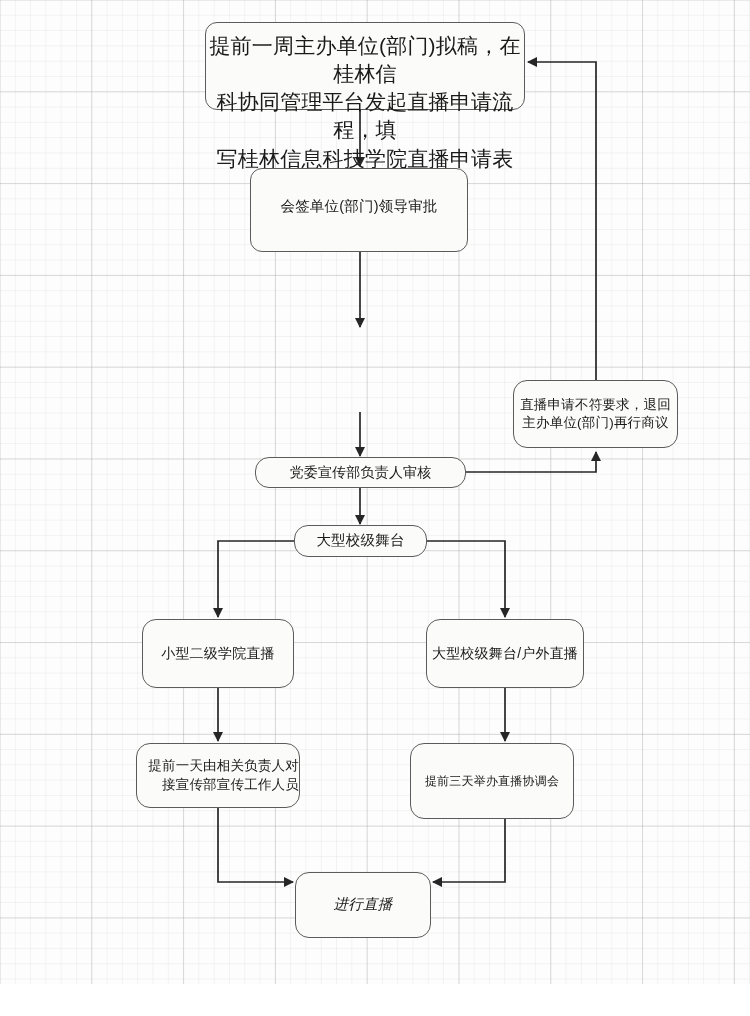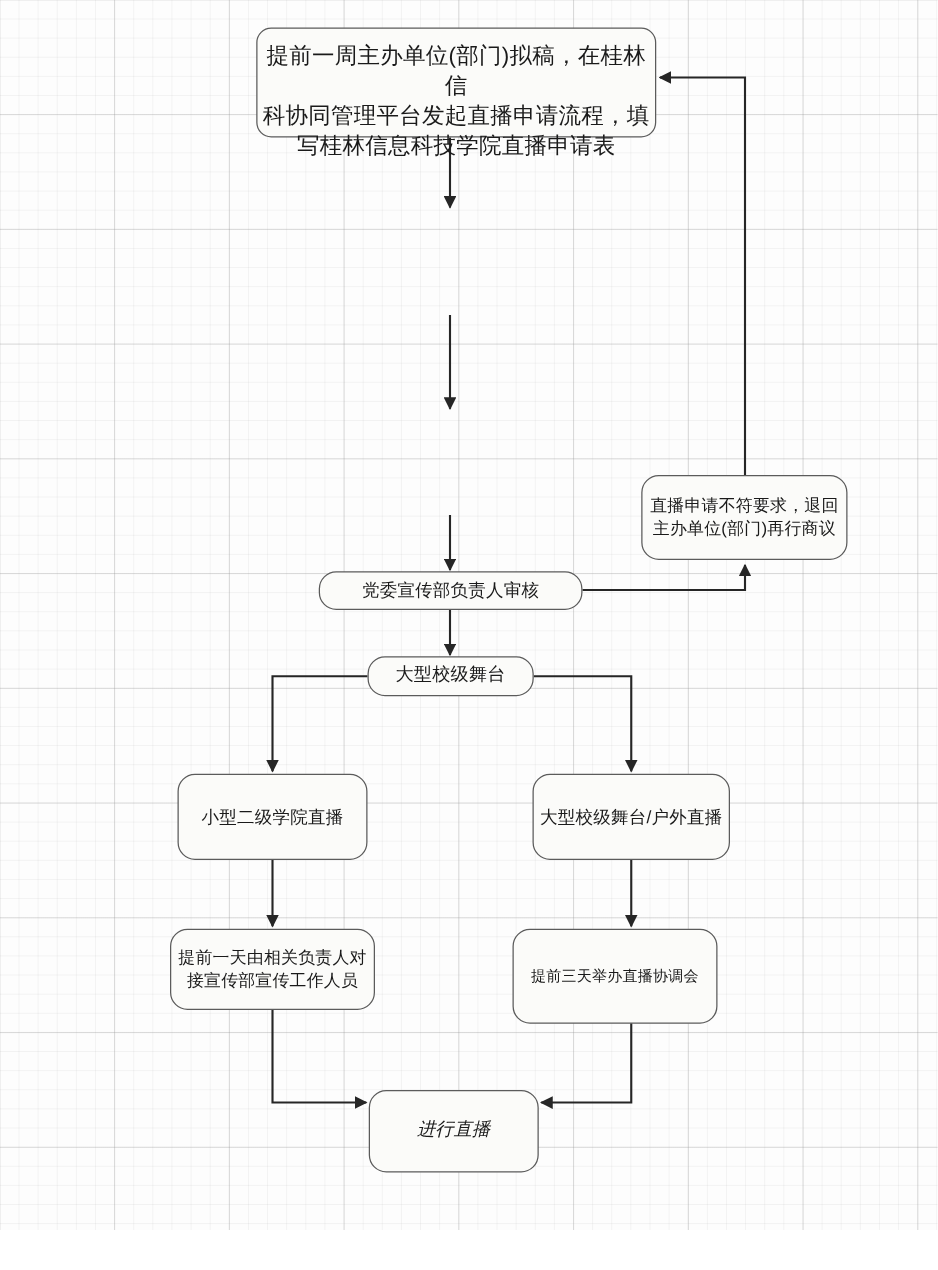--- a/index.html
+++ b/index.html
@@ -83,26 +83,29 @@
       <path d="M 218 688 L 218 741" marker-end="url(#arrow)"></path>
 
       <path d="M 505 688 L 505 741" marker-end="url(#arrow)"></path>
 
       <path d="M 218 808 L 218 882 L 293 882" marker-end="url(#arrow)"></path>
 
       <path d="M 505 808 L 505 882 L 433 882" marker-end="url(#arrow)"></path>
     </g>
   </svg>
 
-  <div class="node n-top" style="left:205px;top:22px;width:320px;height:88px;font-size:18px;padding-top:9px;justify-content:flex-end;">
+  <div class="node n-top" style="left:205px;top:22px;width:320px;height:88px;font-size:21px;padding-top:9px;justify-content:flex-end;">
     <span>提前一周主办单位(部门)拟稿，在桂林信
 科协同管理平台发起直播申请流程，填
 写桂林信息科技学院直播申请表</span>
   </div>
 
+  <div class="node n-top" style="left:250px;top:168px;width:218px;height:84px;font-size:14.5px;padding-top:28px;">
+    <span>会签单位(部门)领导审批</span>
+  </div>
 
 
   <div class="node n-mid" style="left:255px;top:457px;width:211px;height:31px;font-size:14px;">
     <span>党委宣传部负责人审核</span>
   </div>
 
   <div class="node n-mid" style="left:513px;top:380px;width:165px;height:68px;font-size:13.5px;">
     <span>直播申请不符要求，退回
 主办单位(部门)再行商议</span>
   </div>
@@ -112,21 +115,21 @@
   </div>
 
   <div class="node n-mid" style="left:142px;top:619px;width:152px;height:69px;font-size:14px;">
     <span>小型二级学院直播</span>
   </div>
 
   <div class="node n-mid" style="left:426px;top:619px;width:158px;height:69px;font-size:14px;">
     <span>大型校级舞台/户外直播</span>
   </div>
 
-  <div class="node n-mid" style="left:136px;top:743px;width:164px;height:65px;font-size:13.5px;">
+  <div class="node n-mid" style="left:136px;top:743px;width:164px;height:65px;font-size:13.5px;text-align:right;">
     <span>提前一天由相关负责人对
 接宣传部宣传工作人员</span>
   </div>
 
   <div class="node n-mid" style="left:410px;top:743px;width:164px;height:76px;font-size:12px;">
     <span>提前三天举办直播协调会</span>
   </div>
 
   <div class="node n-mid" style="left:295px;top:872px;width:136px;height:66px;font-size:14.5px;font-style:italic;">
     <span>进行直播</span>

